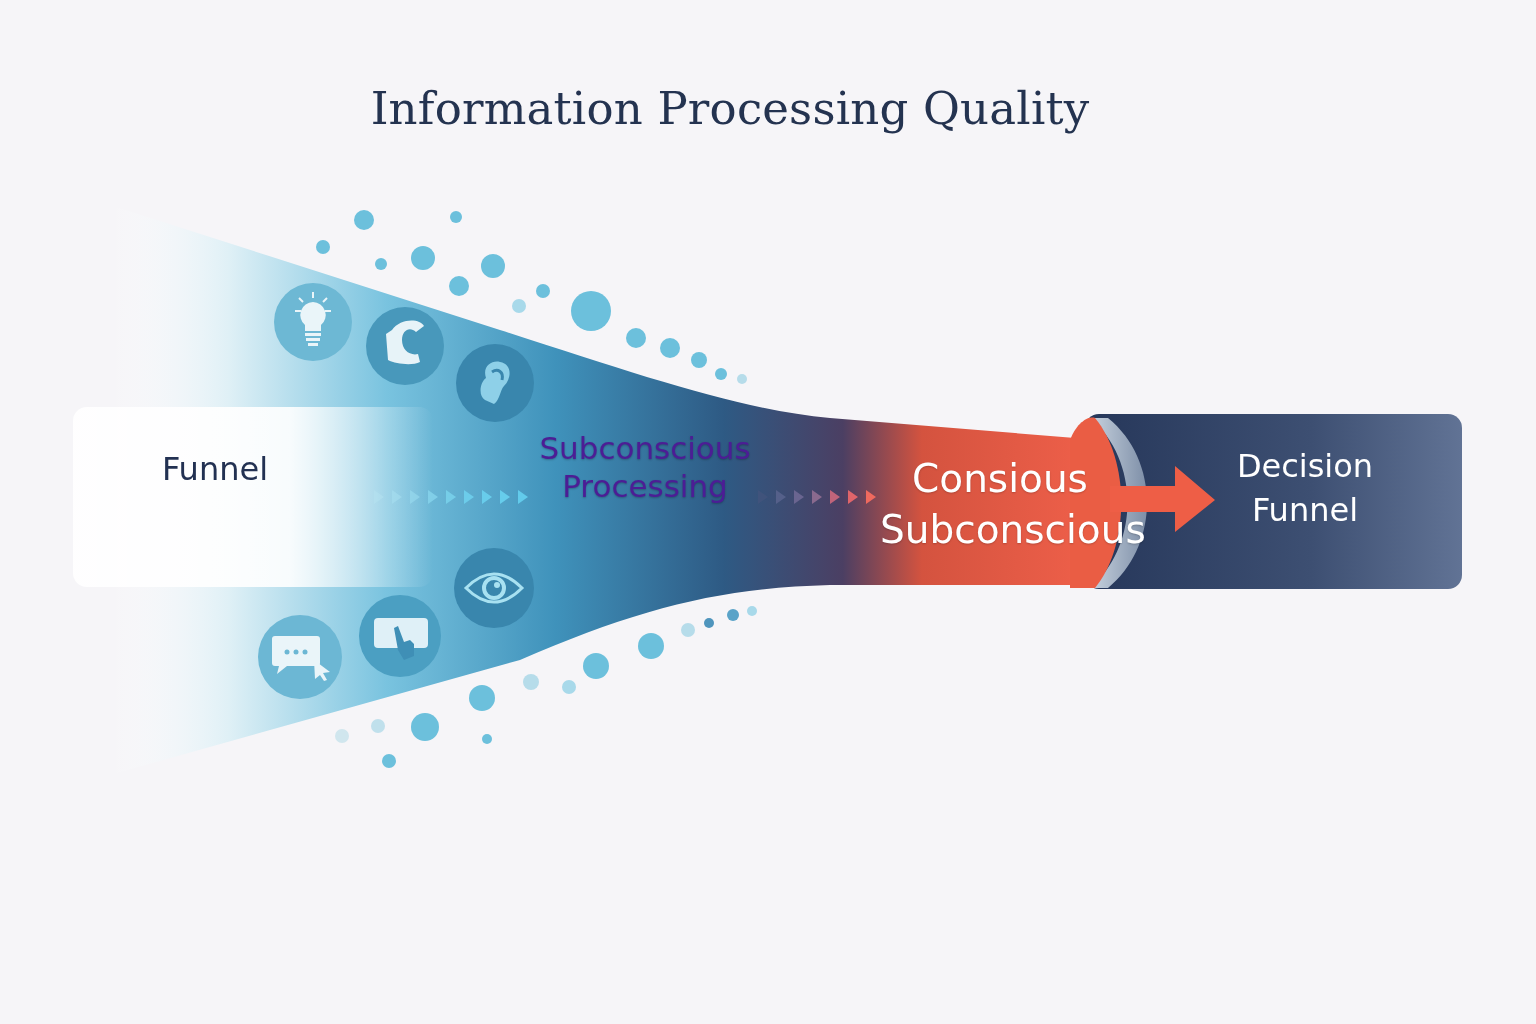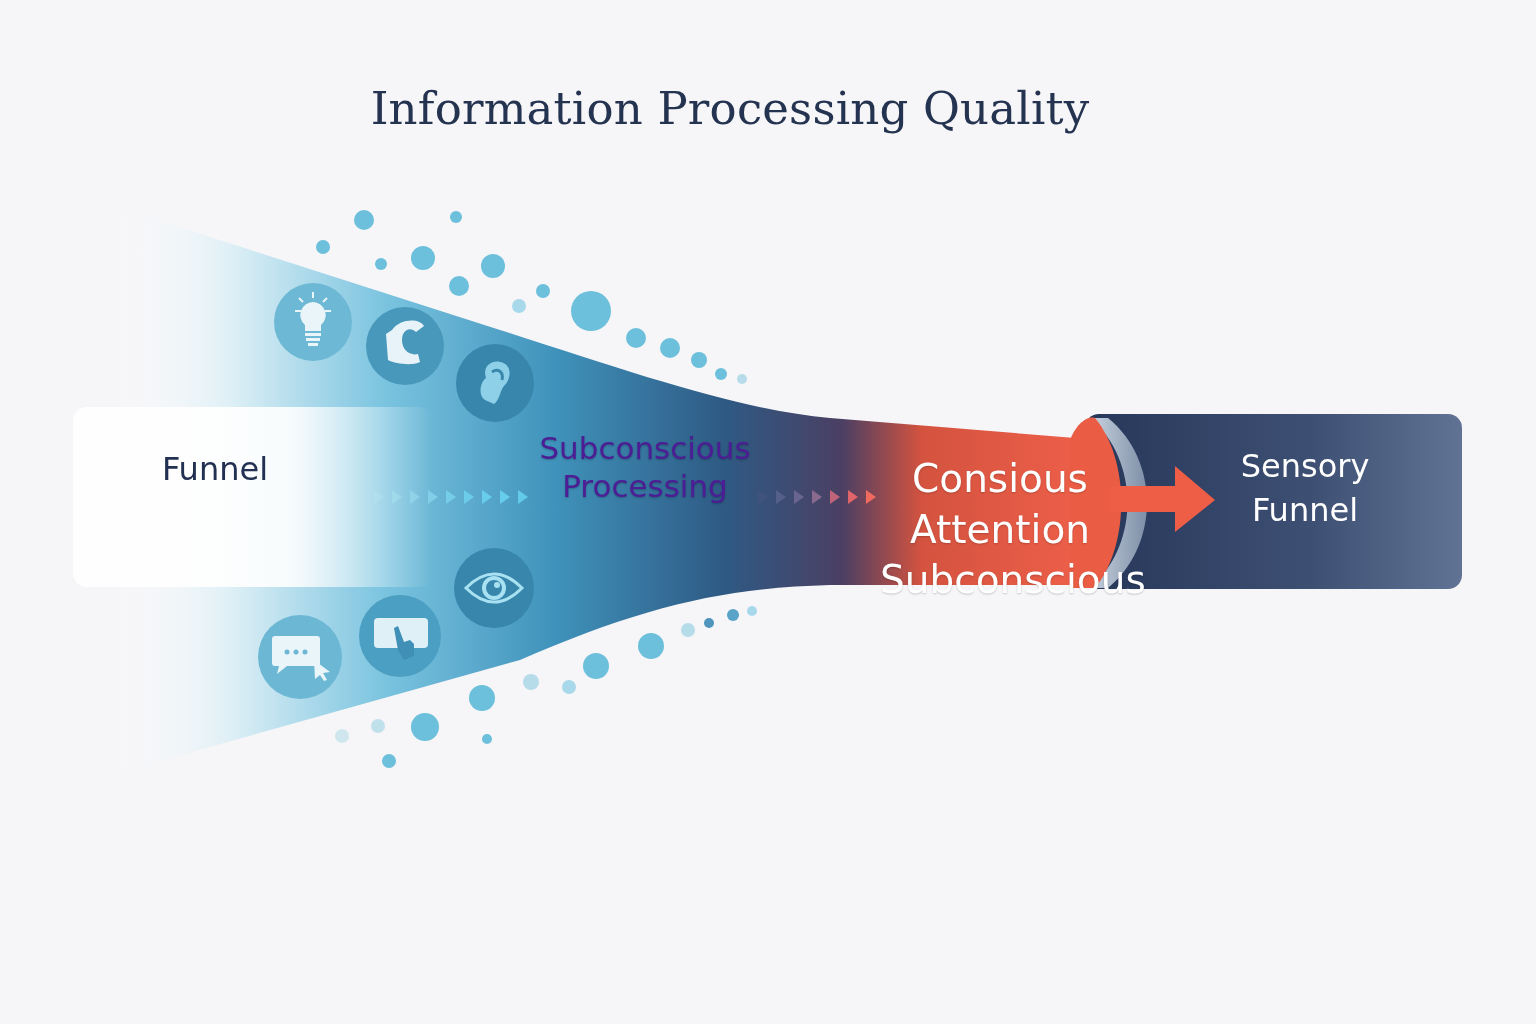--- a/index.html
+++ b/index.html
@@ -171,19 +171,18 @@
 
 <div class="lbl lbl-sensory">
   <div>Funnel</div>
 </div>
 <div class="lbl lbl-filter">
   <div>Subconscious</div>
   <div>Processing</div>
 </div>
 <div class="lbl lbl-conscious">
   <div>Consious</div>
-  <div>Attention</div>
   <div>Subconscious</div>
 </div>
 <div class="lbl lbl-decision">
-  <div>Sensory</div>
+  <div>Decision</div>
   <div>Funnel</div>
 </div>
 
 </body></html>

